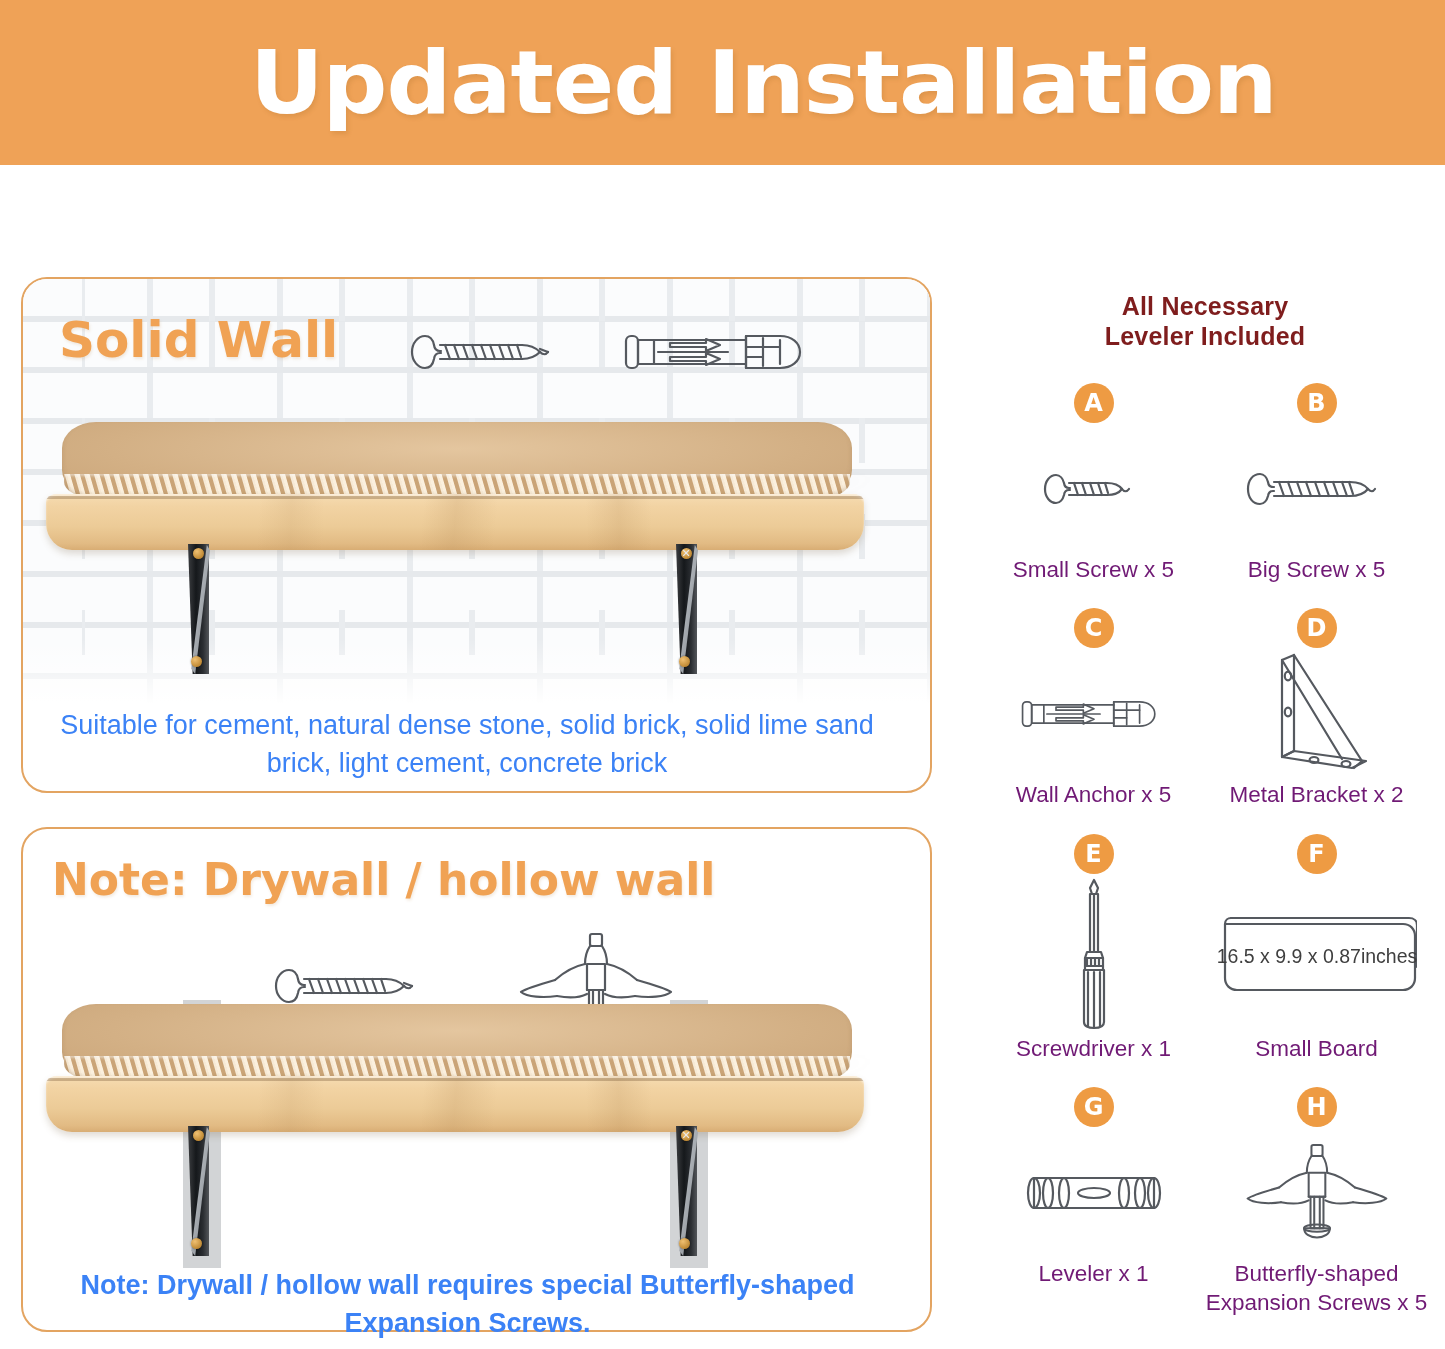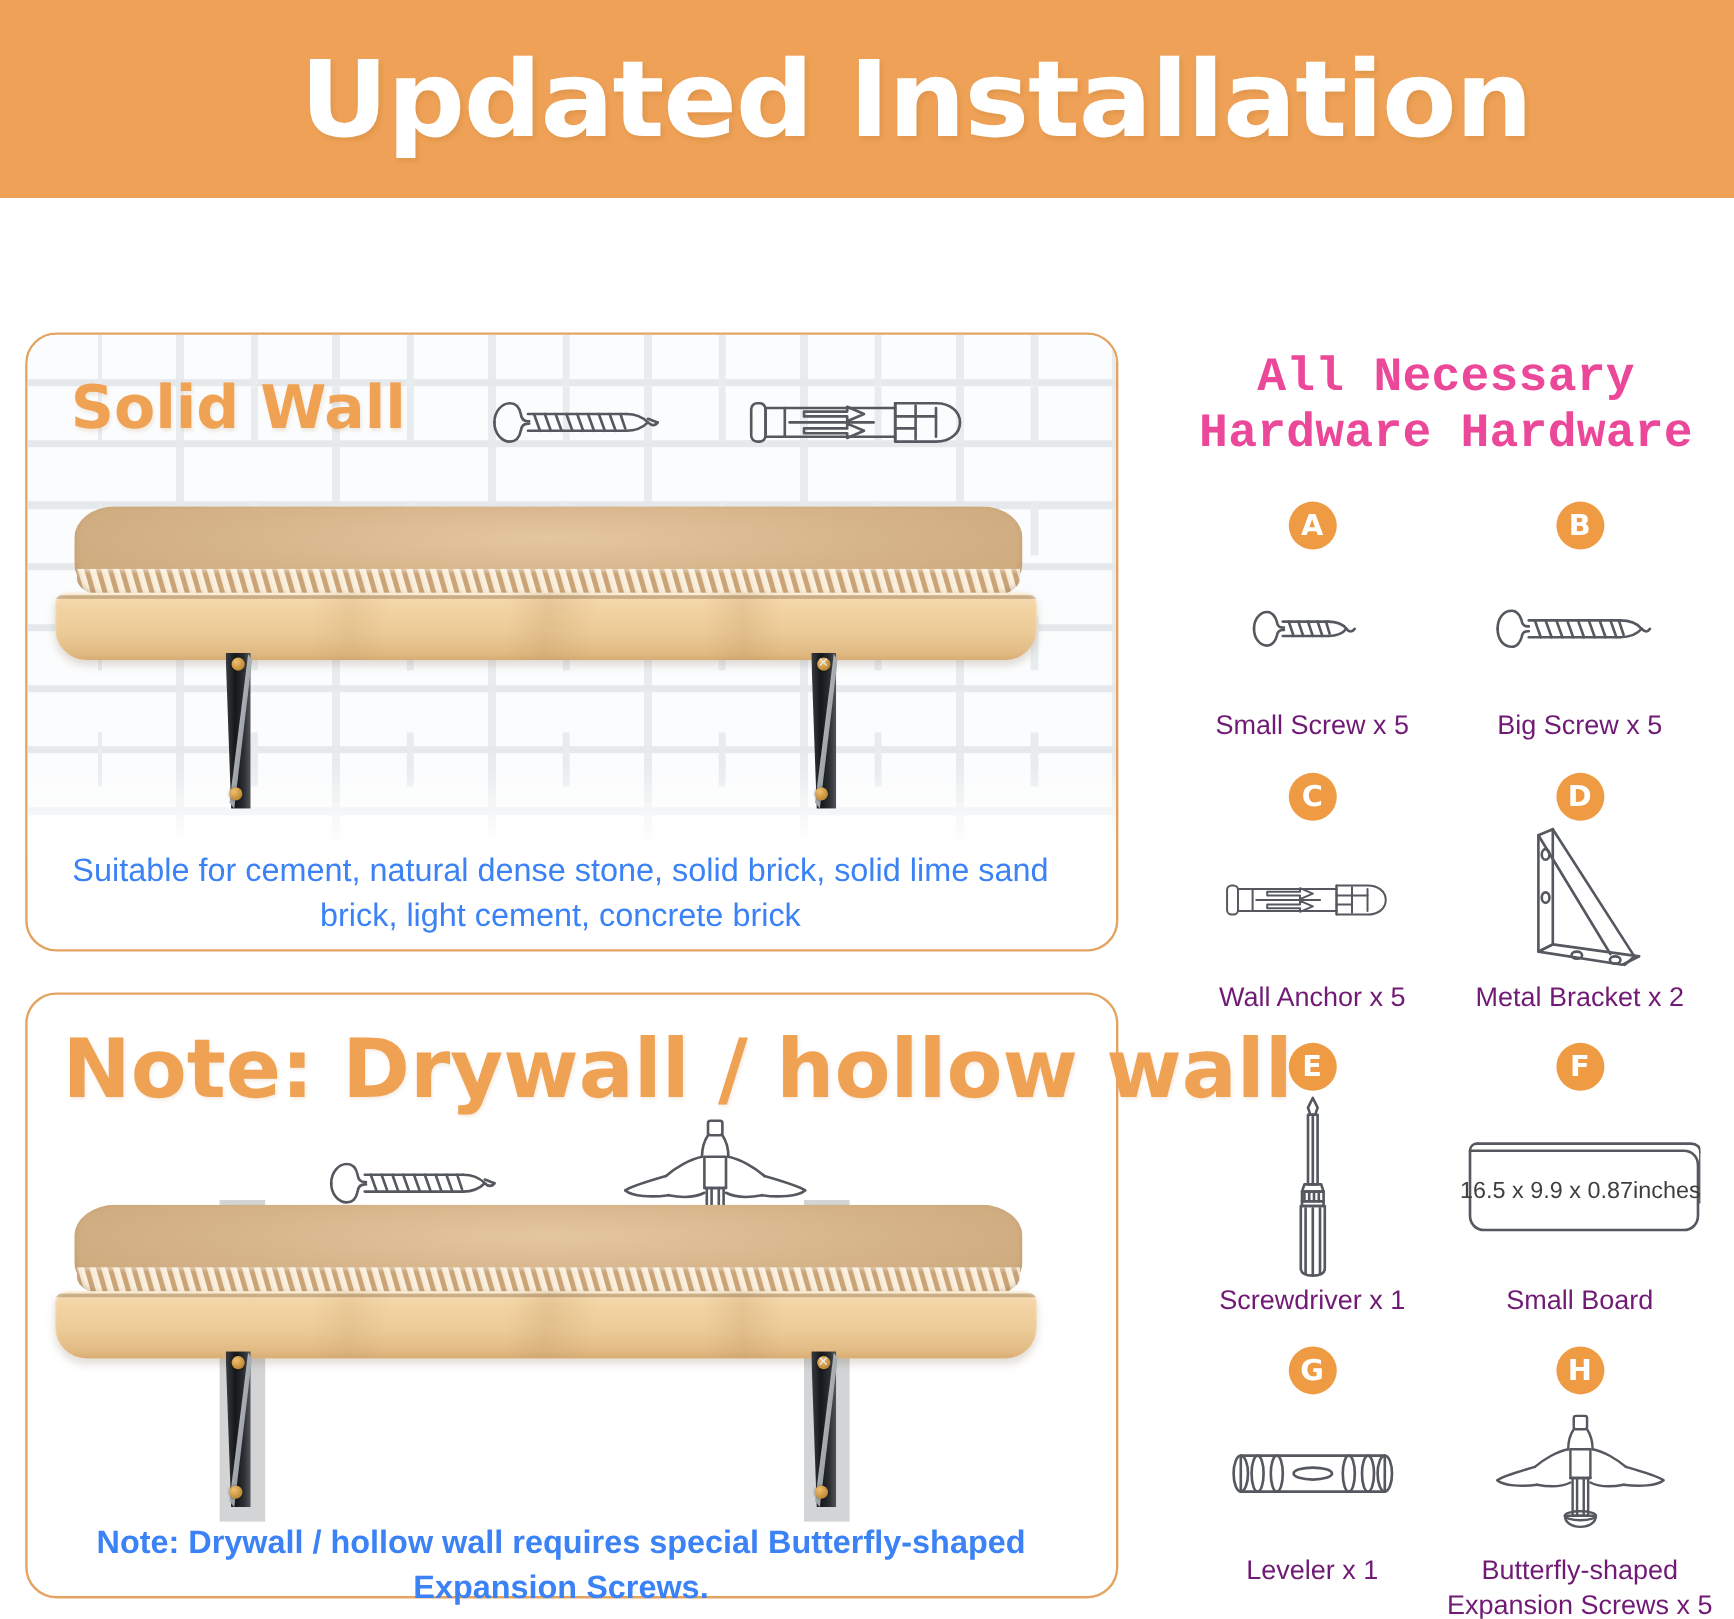--- a/index.html
+++ b/index.html
@@ -92,21 +92,21 @@
     position: absolute;
     color: #f0a254;
     font-family: "DejaVu Sans", sans-serif;
     font-weight: bold;
     font-size: 50px;
     line-height: 1;
     white-space: nowrap;
     text-shadow: 1px 2px 3px rgba(170,110,40,.14);
   }
   #title-solid { left: 59px; top: 315px; }
-  #title-dry   { left: 52px; top: 858px; font-size: 68px; }
+  #title-dry   { left: 52px; top: 858px; font-size: 44px; }
 
   
   .panel-icons { position: absolute; display: flex; align-items: center; }
   #icons-solid { left: 404px; top: 327px; gap: 46px; }
   #icons-dry   { left: 268px; top: 930px; gap: 78px; }
 
   .lineart { display: block; }
   .lineart path, .lineart line, .lineart polyline,
   .lineart ellipse, .lineart rect, .lineart circle, .lineart polygon {
     fill: none;
@@ -232,24 +232,24 @@
   #caption-solid { left: 52px; top: 706px; width: 830px; }
   #caption-dry   { left: 80px; top: 1266px; width: 775px; font-weight: bold; }
 
   
   .hw-col {
     position: absolute;
     left: 982px; top: 292px;
     width: 446px;
   }
   .hw-heading {
-    color: #ec4899;
-    font-family: Liberation Mono, monospace;
+    color: #7f1d1d;
+    font-family: Liberation Sans, sans-serif;
     font-weight: bold;
-    font-size: 40px;
+    font-size: 25px;
     line-height: 1.18;
     text-align: center;
     letter-spacing: .2px;
   }
   .hw-grid {
     margin-top: 32px;
     display: grid;
     grid-template-columns: 1fr 1fr;
     row-gap: 24px;
   }
@@ -415,21 +415,21 @@
     <div class="xmark">✕</div>
     <div class="screw b"></div>
   </div>
 </div>
 
 <div class="caption" id="caption-dry">Note: Drywall / hollow wall requires special Butterfly-shaped Expansion Screws.</div>
 
 <div class="hw-col">
   <div class="hw-heading">
     <div>All Necessary</div>
-    <div>Hardware Hardware</div>
+    <div>Leveler Included</div>
   </div>
 
   <div class="hw-grid">
 
     <div class="hw-cell">
       <div class="hw-badge">A</div>
       <div class="hw-art">
         <svg class="lineart" width="112" height="40" viewBox="0 0 112 40">
           <path d="M7 20c0-8 5-14 11-14 4 0 7 4 8 8 .4 3 1.6 5 5 5h1"></path>
           <path d="M7 20c0 8 5 14 11 14 4 0 7-4 8-8 .4-3 1.6-5 5-5h1"></path>

